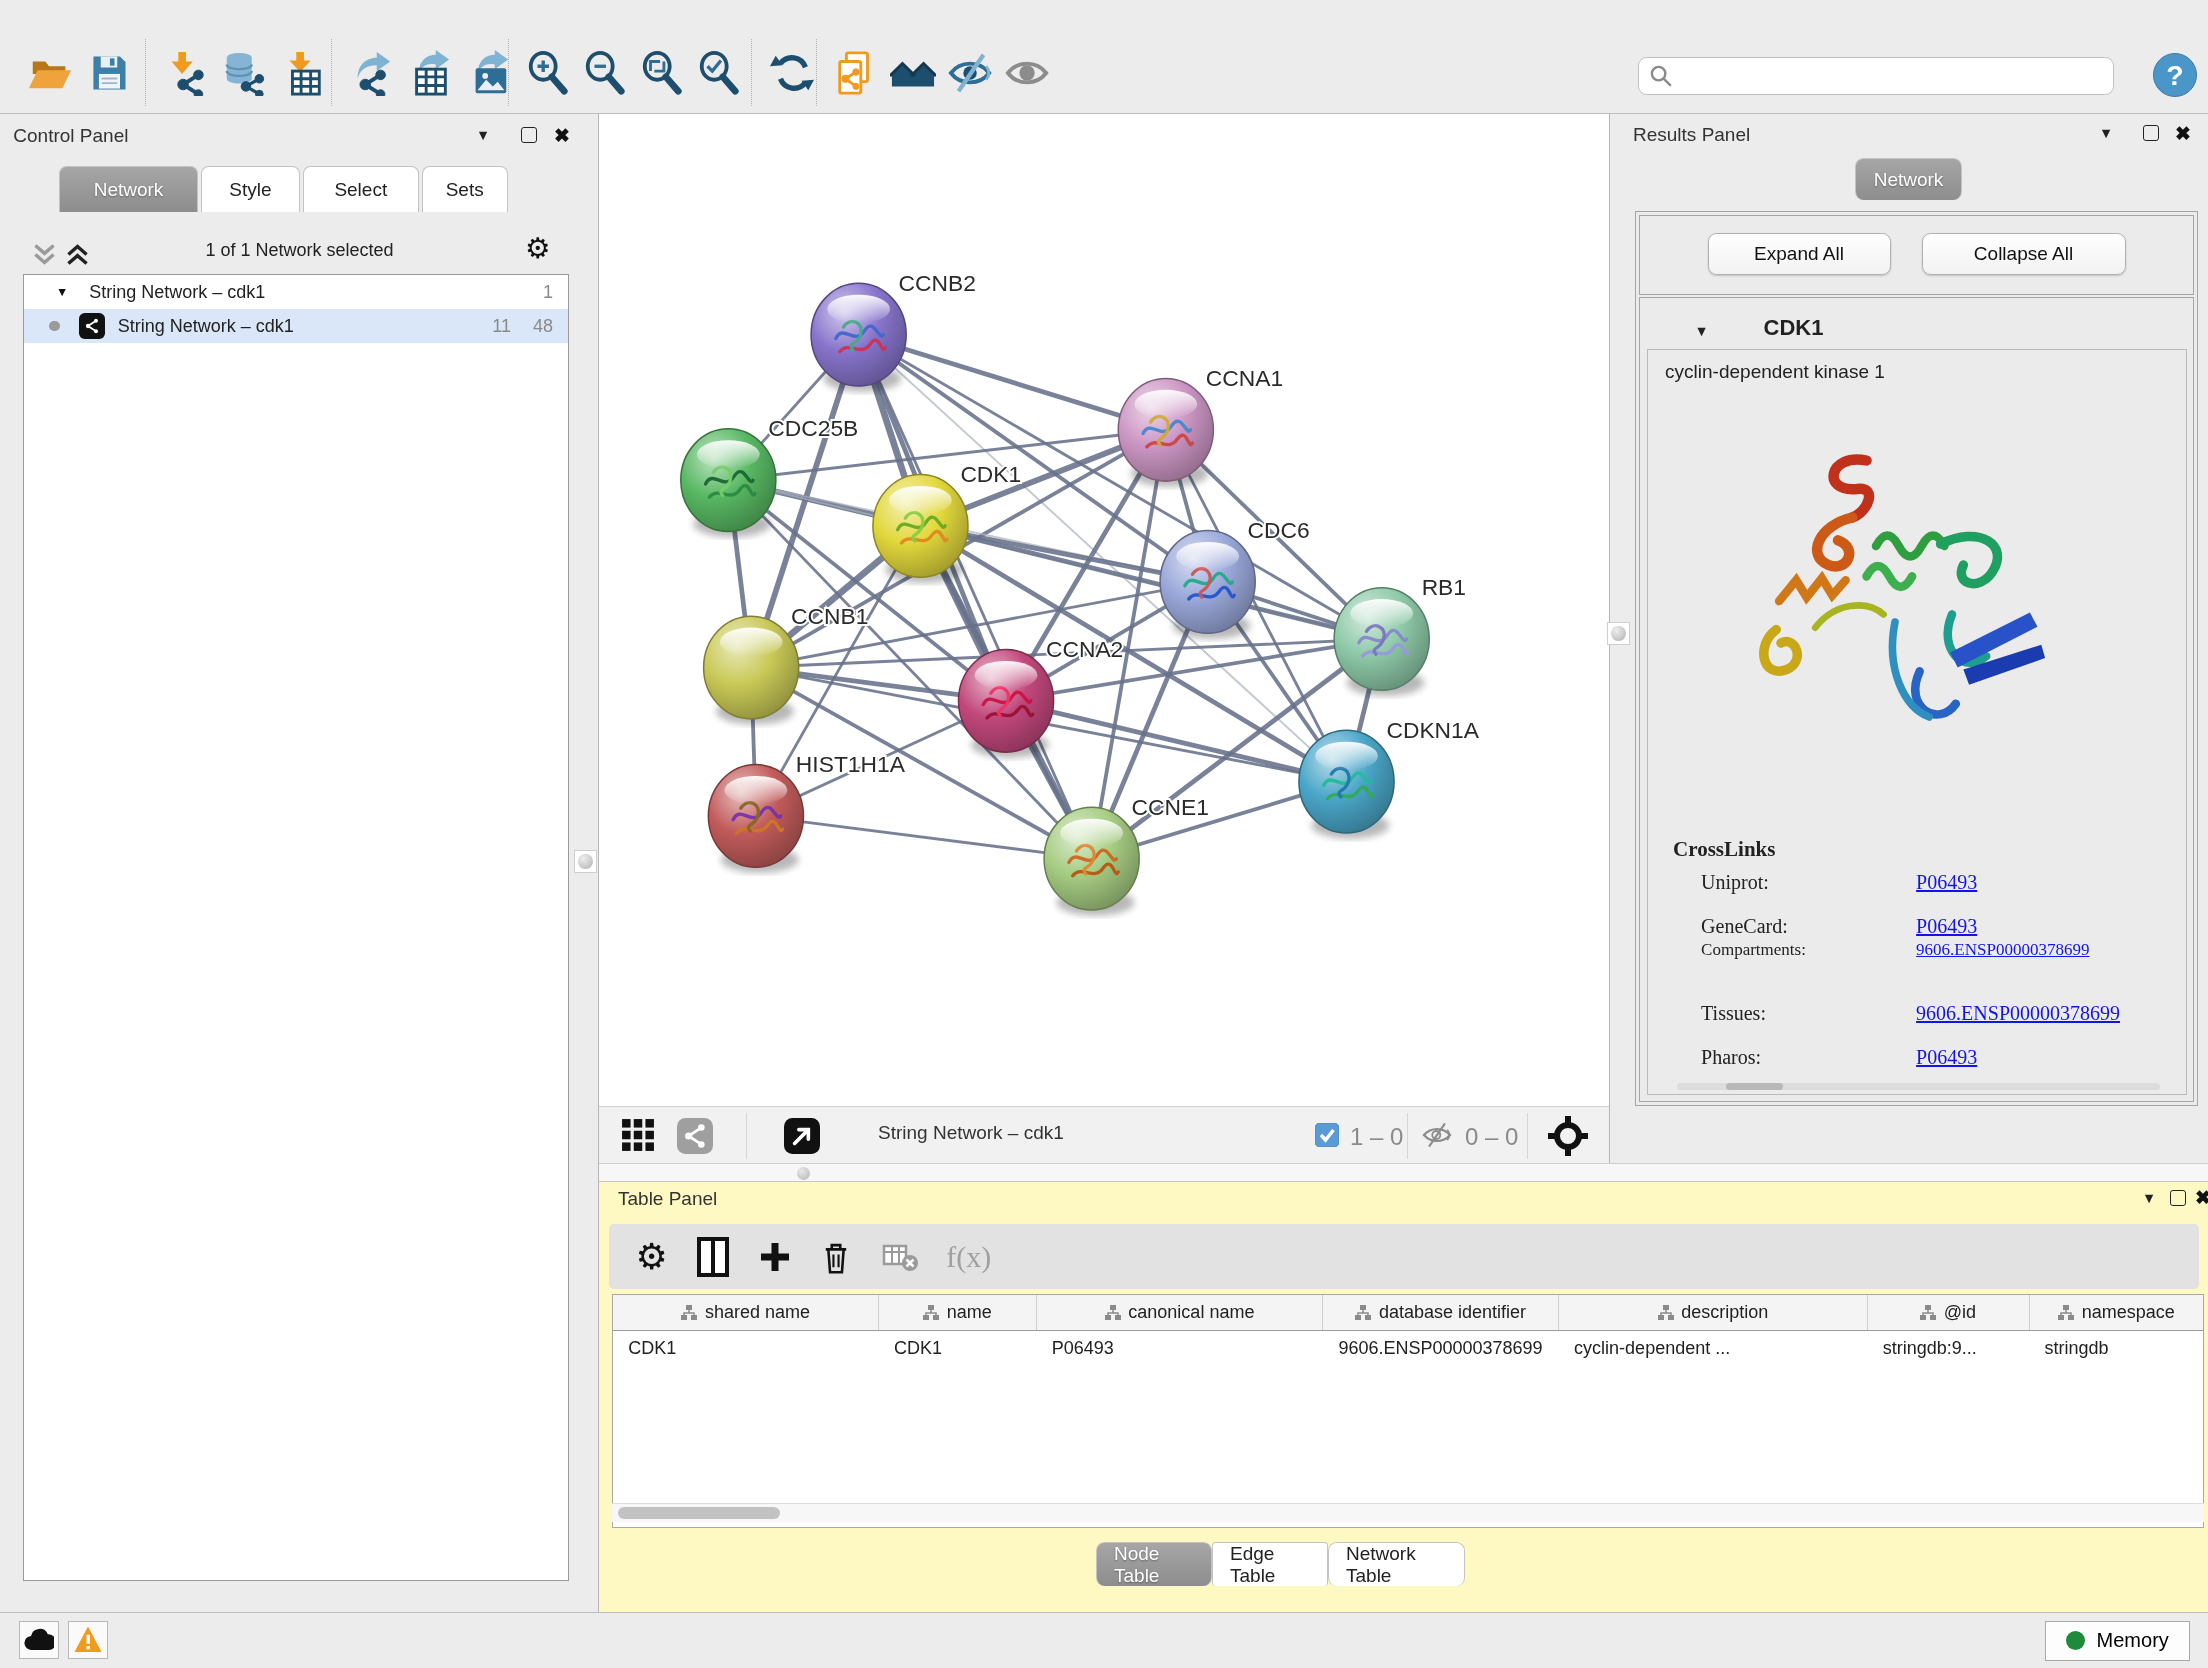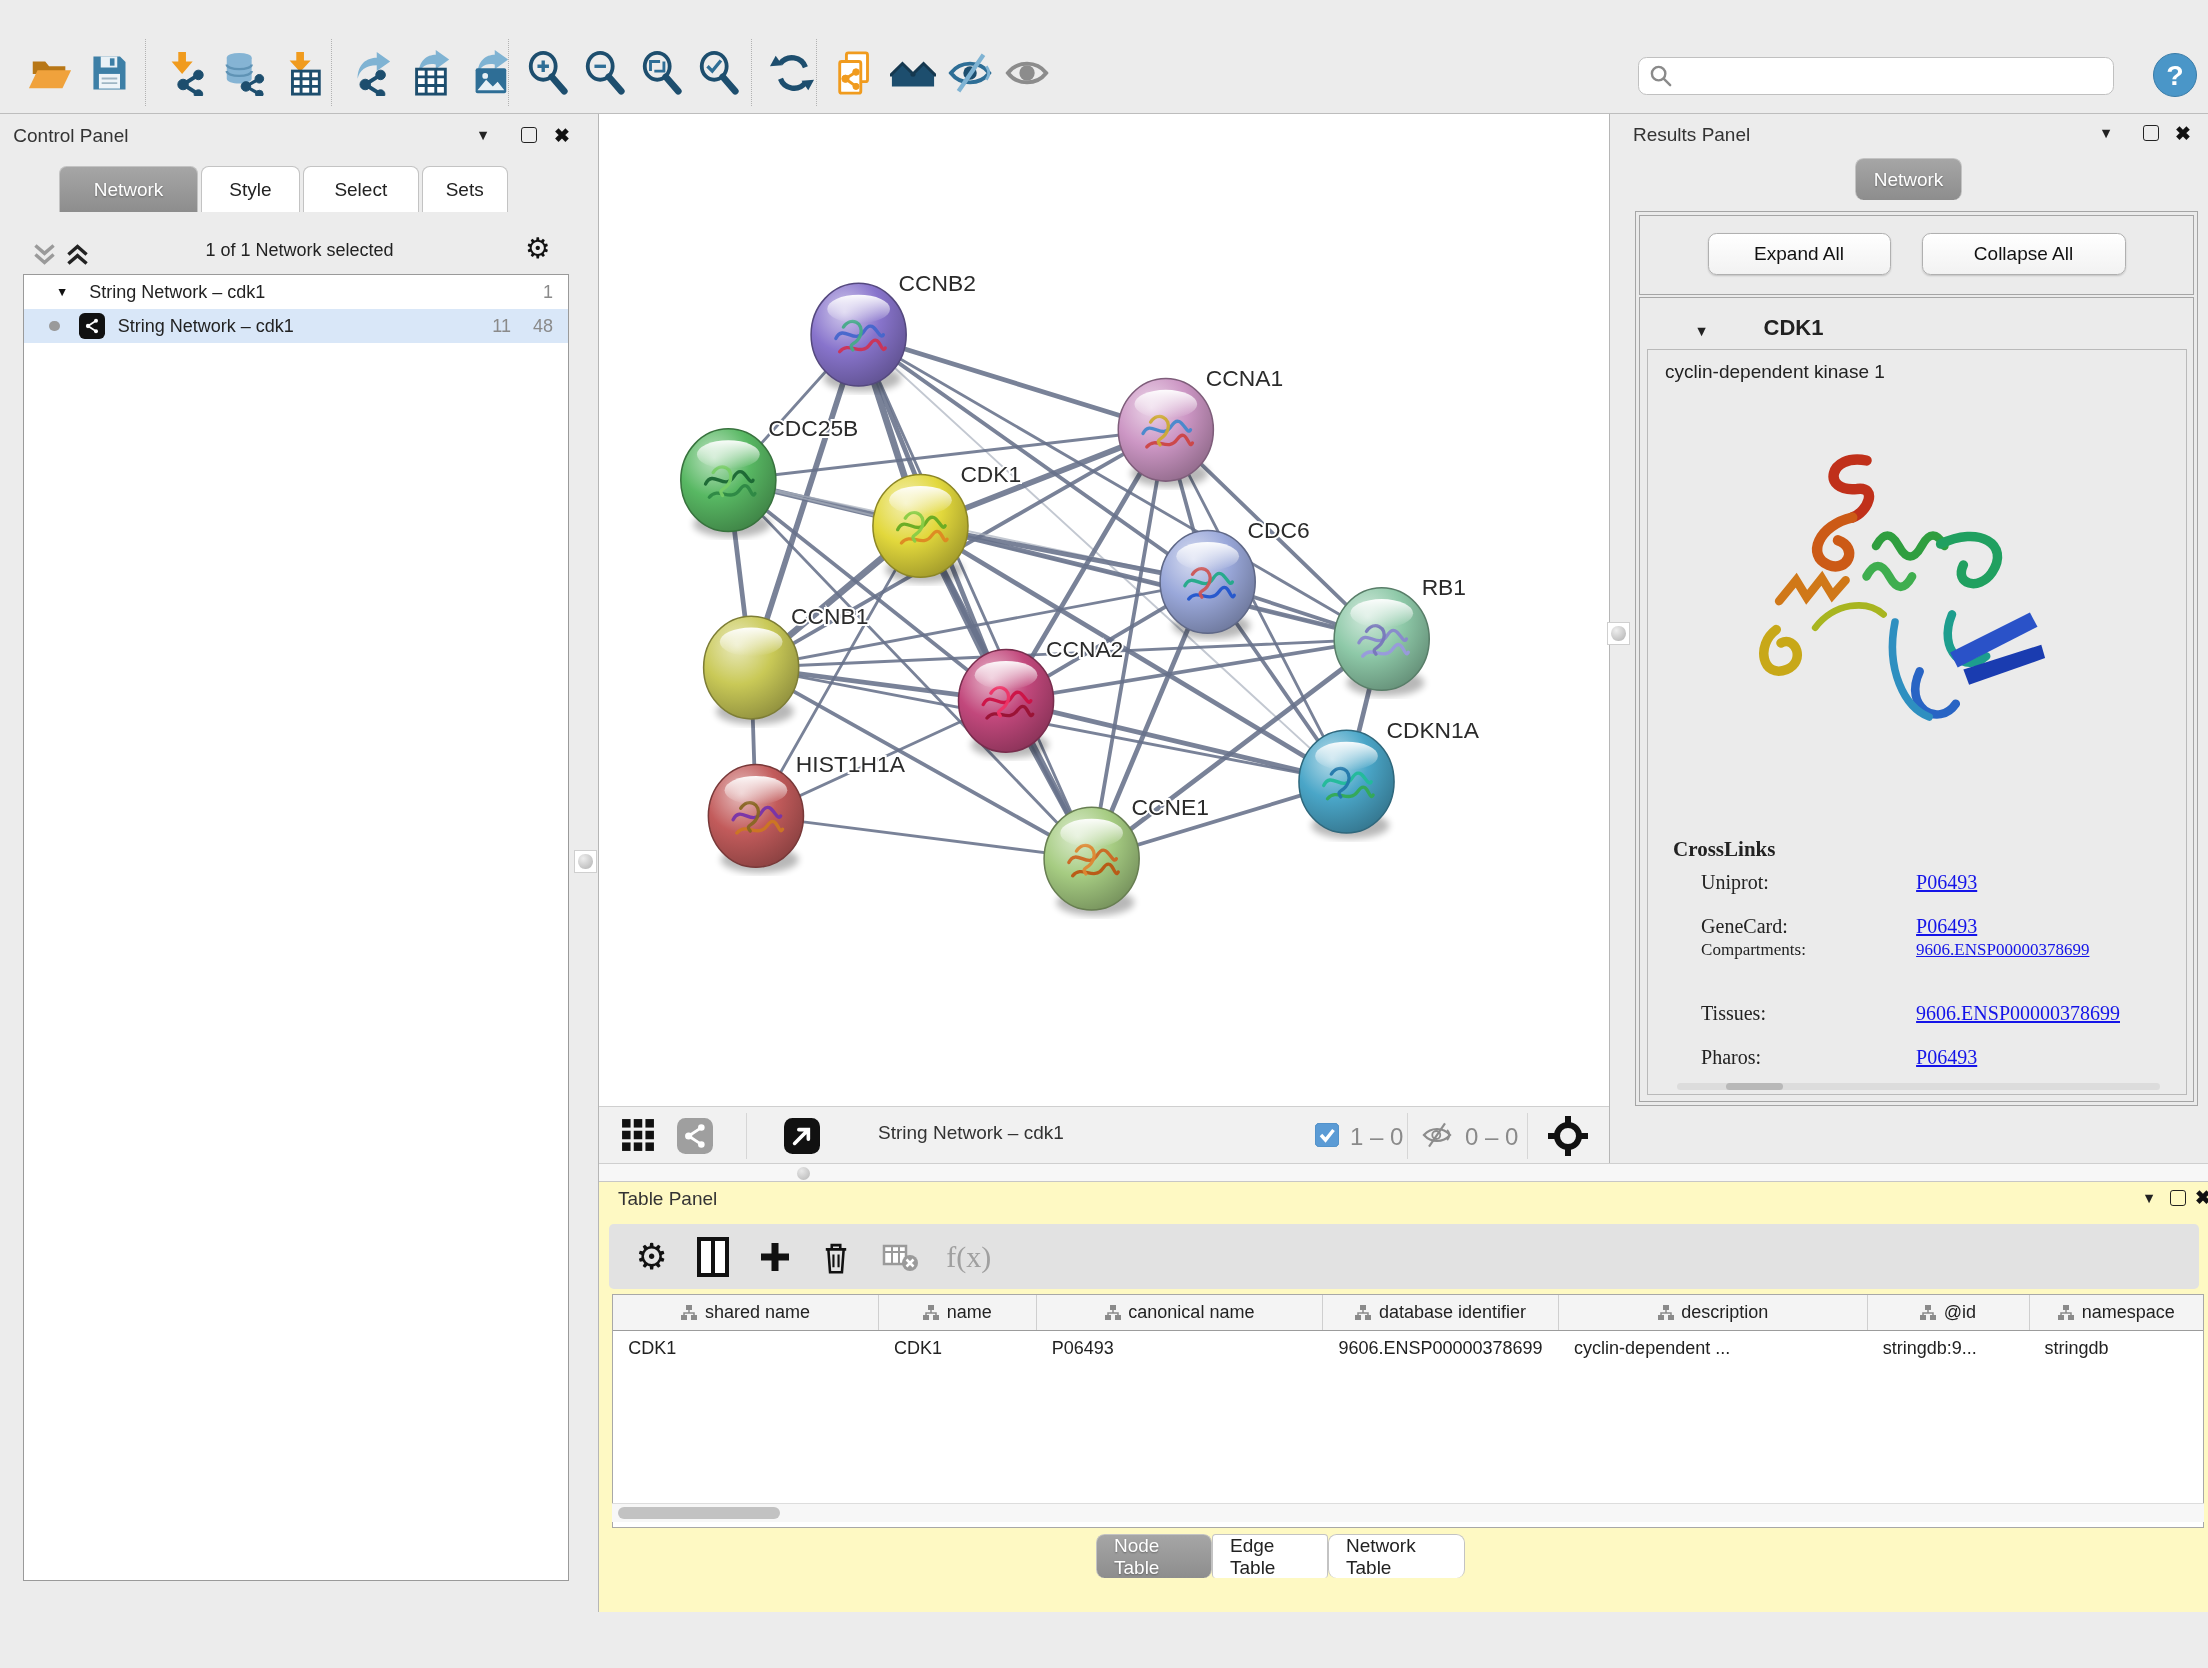--- a/index.html
+++ b/index.html
@@ -81,21 +81,21 @@
   .tgrid { position:absolute; left:13.3px; top:112px; width:1592px; height:234px;
     background:#fff; border:1.9px solid #a8a8a8; display:flex; flex-direction:column; }
   .thead { display:flex; height:36px; background:#f4f4f4; border-bottom:1.9px solid #9c9c9c; }
   .thcell { display:flex; align-items:center; justify-content:center; gap:7.6px;
     font-size:18px; color:#222; border-right:1px solid #cfcfcf; overflow:hidden; cursor:pointer; }
   .trow { display:flex; height:34px; background:#fff; }
   .tdcell { display:flex; align-items:center; padding-left:15px; font-size:18px; overflow:hidden; white-space:nowrap; }
   .hscroll { position:absolute; left:13.3px; top:321px; width:1592px; height:19px; background:#f7f7f7;
     border-top:1px solid #ddd; }
   .hthumb { position:absolute; left:5.7px; top:2.9px; width:162px; height:12.4px; border-radius:6.7px; background:#c2c2c2; cursor:pointer; }
-  .bottom-tabs { position:absolute; left:0; top:352px; width:1609px; height:57px; display:flex; align-items:flex-start; }
+  .bottom-tabs { position:absolute; left:0; top:360px; width:1609px; height:57px; display:flex; align-items:flex-start; }
 
   
   .statusbar { position:absolute; left:0; top:1612px; width:2208px; height:56px;
     background:#ececec; border-top:1.9px solid #bdbdbd; }
   .sb-box { position:absolute; top:7.6px; width:40px; height:38px; background:#fafafa;
     border:1.9px solid #b8b8b8; display:flex; align-items:center; justify-content:center; cursor:pointer; }
   .memorybtn { position:absolute; left:2045px; top:7.6px; width:145px; height:40px; background:#fdfdfd;
     border:1.9px solid #a8a8a8; display:flex; align-items:center; justify-content:center; gap:11.4px;
     font-size:20px; cursor:pointer; }
   .greendot { width:19px; height:19px; border-radius:50%; background:#1d8a3c; }
@@ -848,15 +848,33 @@
     </div>
   </div>
 
   <div class="vhandle" style="left:574px; top:850px">
     <span class="knob"></span>
   </div>
   <div class="vhandle" style="left:1607px; top:622px">
     <span class="knob"></span>
   </div>
 
+  <div class="statusbar">
+    <div class="sb-box" style="left:19px">
+      <svg width="30" height="25" viewBox="0 0 34 26">
+        <path d="M9 25 a8 8 0 0 1 -1 -16 10 10 0 0 1 19 -2 7 7 0 0 1 1 18 Z" fill="#111"></path>
+      </svg>
+    </div>
+    <div class="sb-box" style="left:68px">
+      <svg width="30" height="28.5" viewBox="0 0 40 38">
+        <path d="M20 2 38 36 H2 Z" fill="#f09b1e"></path>
+        <rect x="18" y="13" width="4.5" height="12" fill="#fff"></rect>
+        <rect x="18" y="28" width="4.5" height="4.5" fill="#fff"></rect>
+      </svg>
+    </div>
+    <button class="memorybtn">
+      <span class="greendot"></span>
+      <span>Memory</span>
+    </button>
+  </div>
 
 </div>
 
 
 </body></html>

